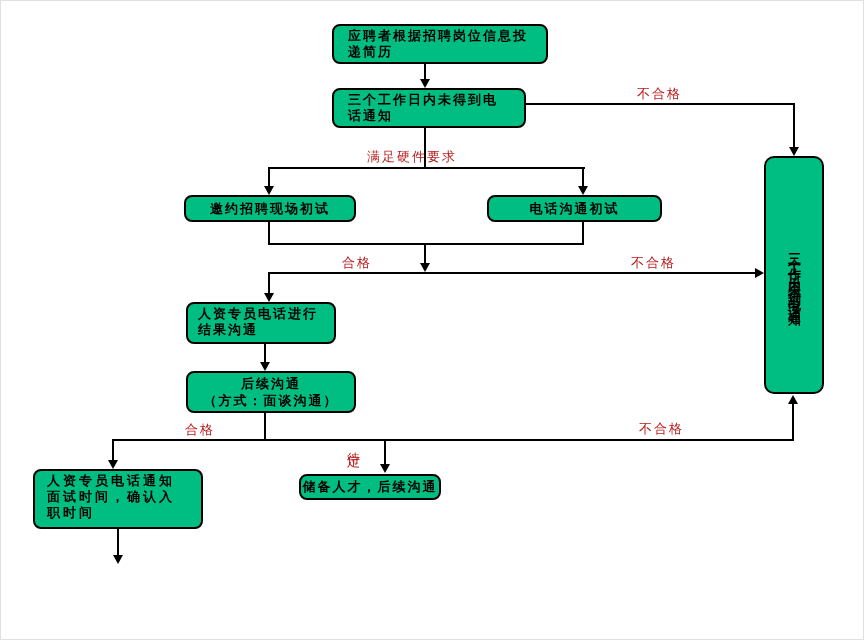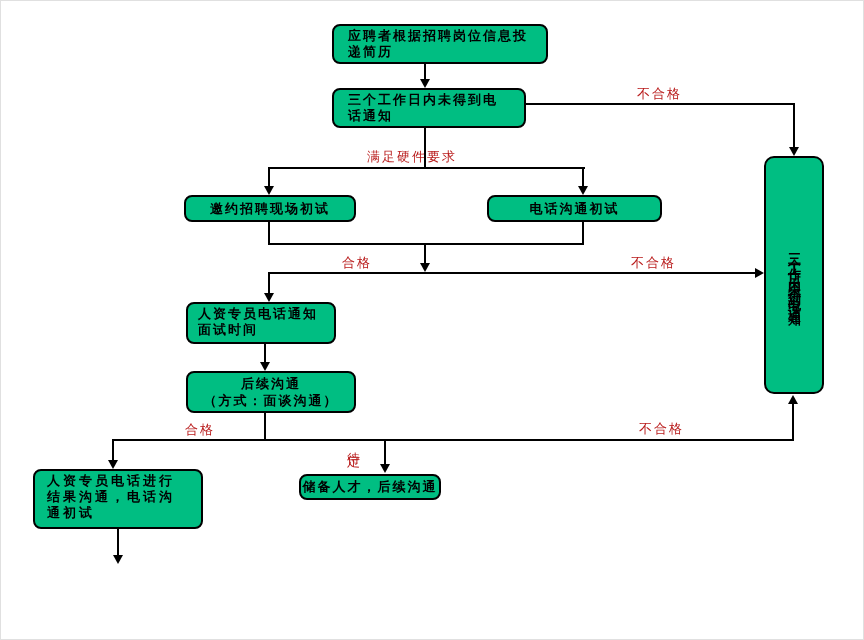--- a/index.html
+++ b/index.html
@@ -43,32 +43,32 @@
 <div class="canvas">
 
   <div class="node" style="left:331px;top:23px;width:216px;height:40px">应聘者根据招聘岗位信息投递简历</div>
 
   <div class="node" style="left:331px;top:87px;width:194px;height:40px">三个工作日内未得到电话通知</div>
 
   <div class="node node--center" style="left:183px;top:194px;width:172px;height:27px">邀约招聘现场初试</div>
 
   <div class="node node--center" style="left:486px;top:194px;width:175px;height:27px">电话沟通初试</div>
 
-  <div class="node" style="left:185px;top:301px;width:150px;height:42px;padding:2px 10px">人资专员电话通知面试时间</div>
+  <div class="node" style="left:185px;top:301px;width:150px;height:42px;padding:2px 10px">人资专员电话进行结果沟通</div>
 
   <div class="node node--center node--col" style="left:185px;top:370px;width:170px;height:42px">
     <span>后续沟通</span>
     <span>（方式：面谈沟通）</span>
   </div>
 
   <div class="node node--tall" style="left:763px;top:155px;width:60px;height:238px">
     <span class="v-text">三个工作日内未得到电话通知</span>
   </div>
 
-  <div class="node" style="left:32px;top:468px;width:170px;height:60px;letter-spacing:3px;padding:2px 12px">人资专员电话进行结果沟通，电话沟通初试</div>
+  <div class="node" style="left:32px;top:468px;width:170px;height:60px;letter-spacing:3px;padding:2px 12px">人资专员电话通知面试时间，确认入职时间</div>
 
 
   <div class="node node--center" style="left:298px;top:473px;width:142px;height:26px">储备人才，后续沟通</div>
 
   <div class="elabel" style="left:636px;top:85px">不合格</div>
 
   <div class="elabel" style="left:366px;top:148px">满足硬件要求</div>
 
   <div class="elabel" style="left:341px;top:254px">合格</div>
 

